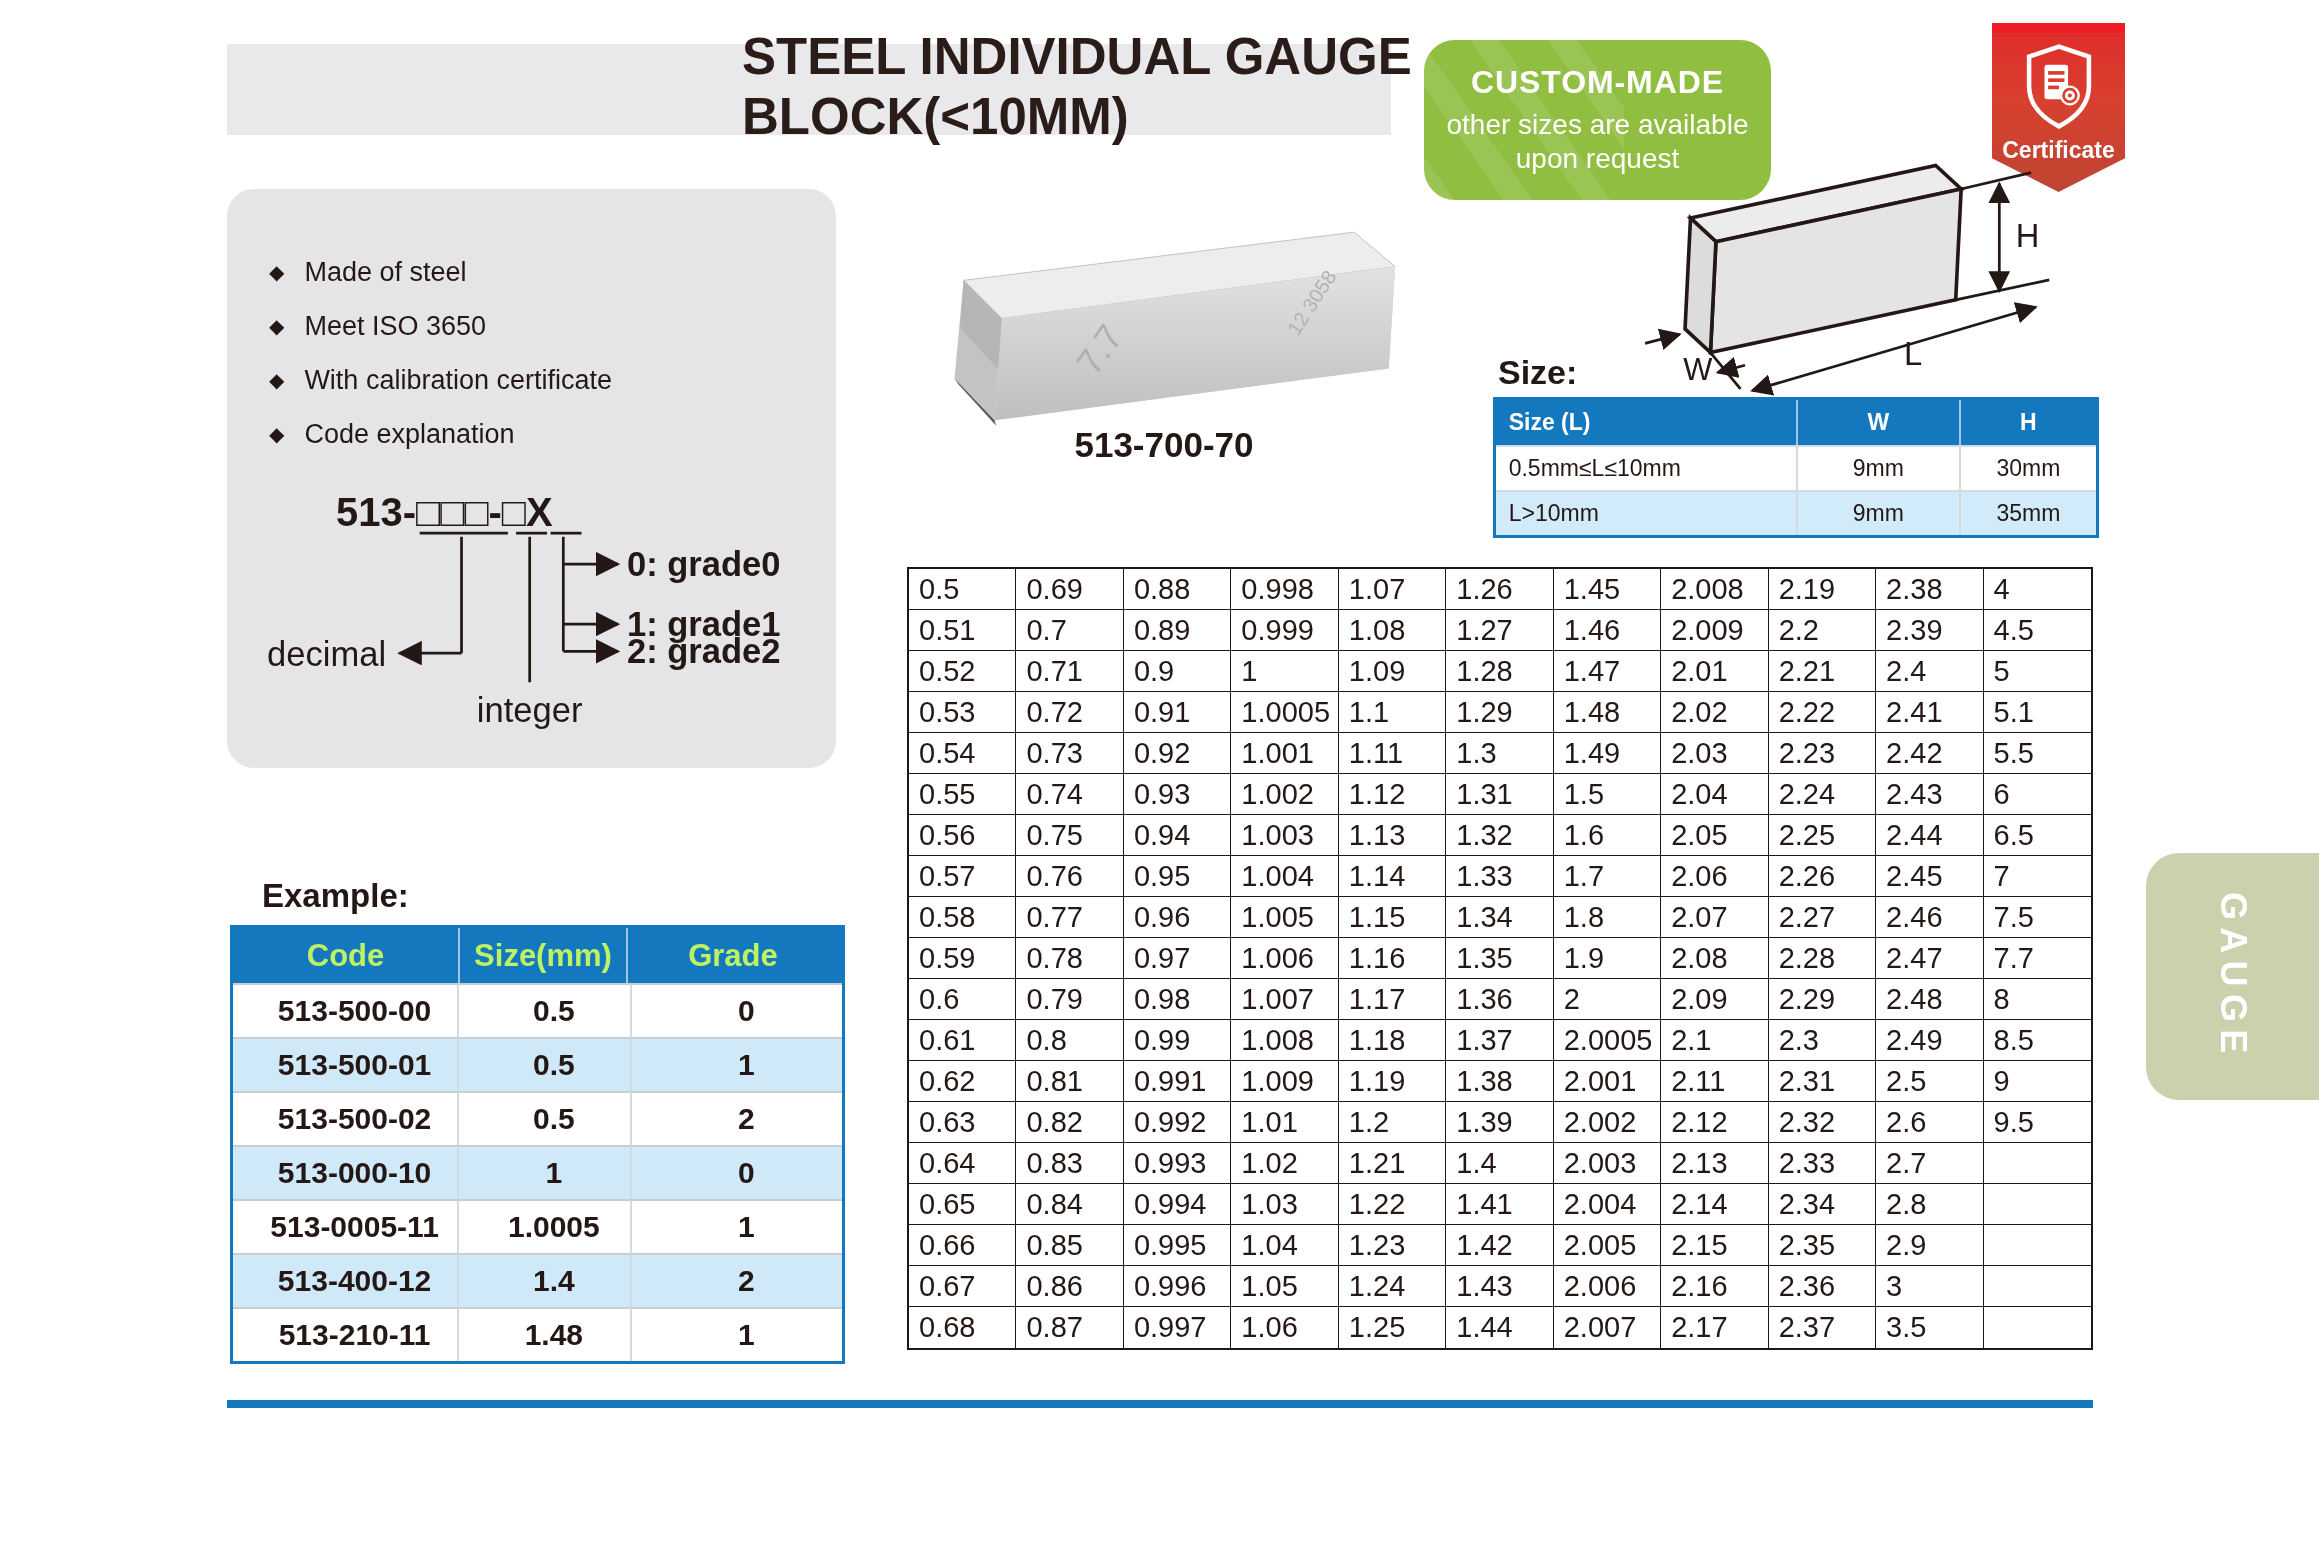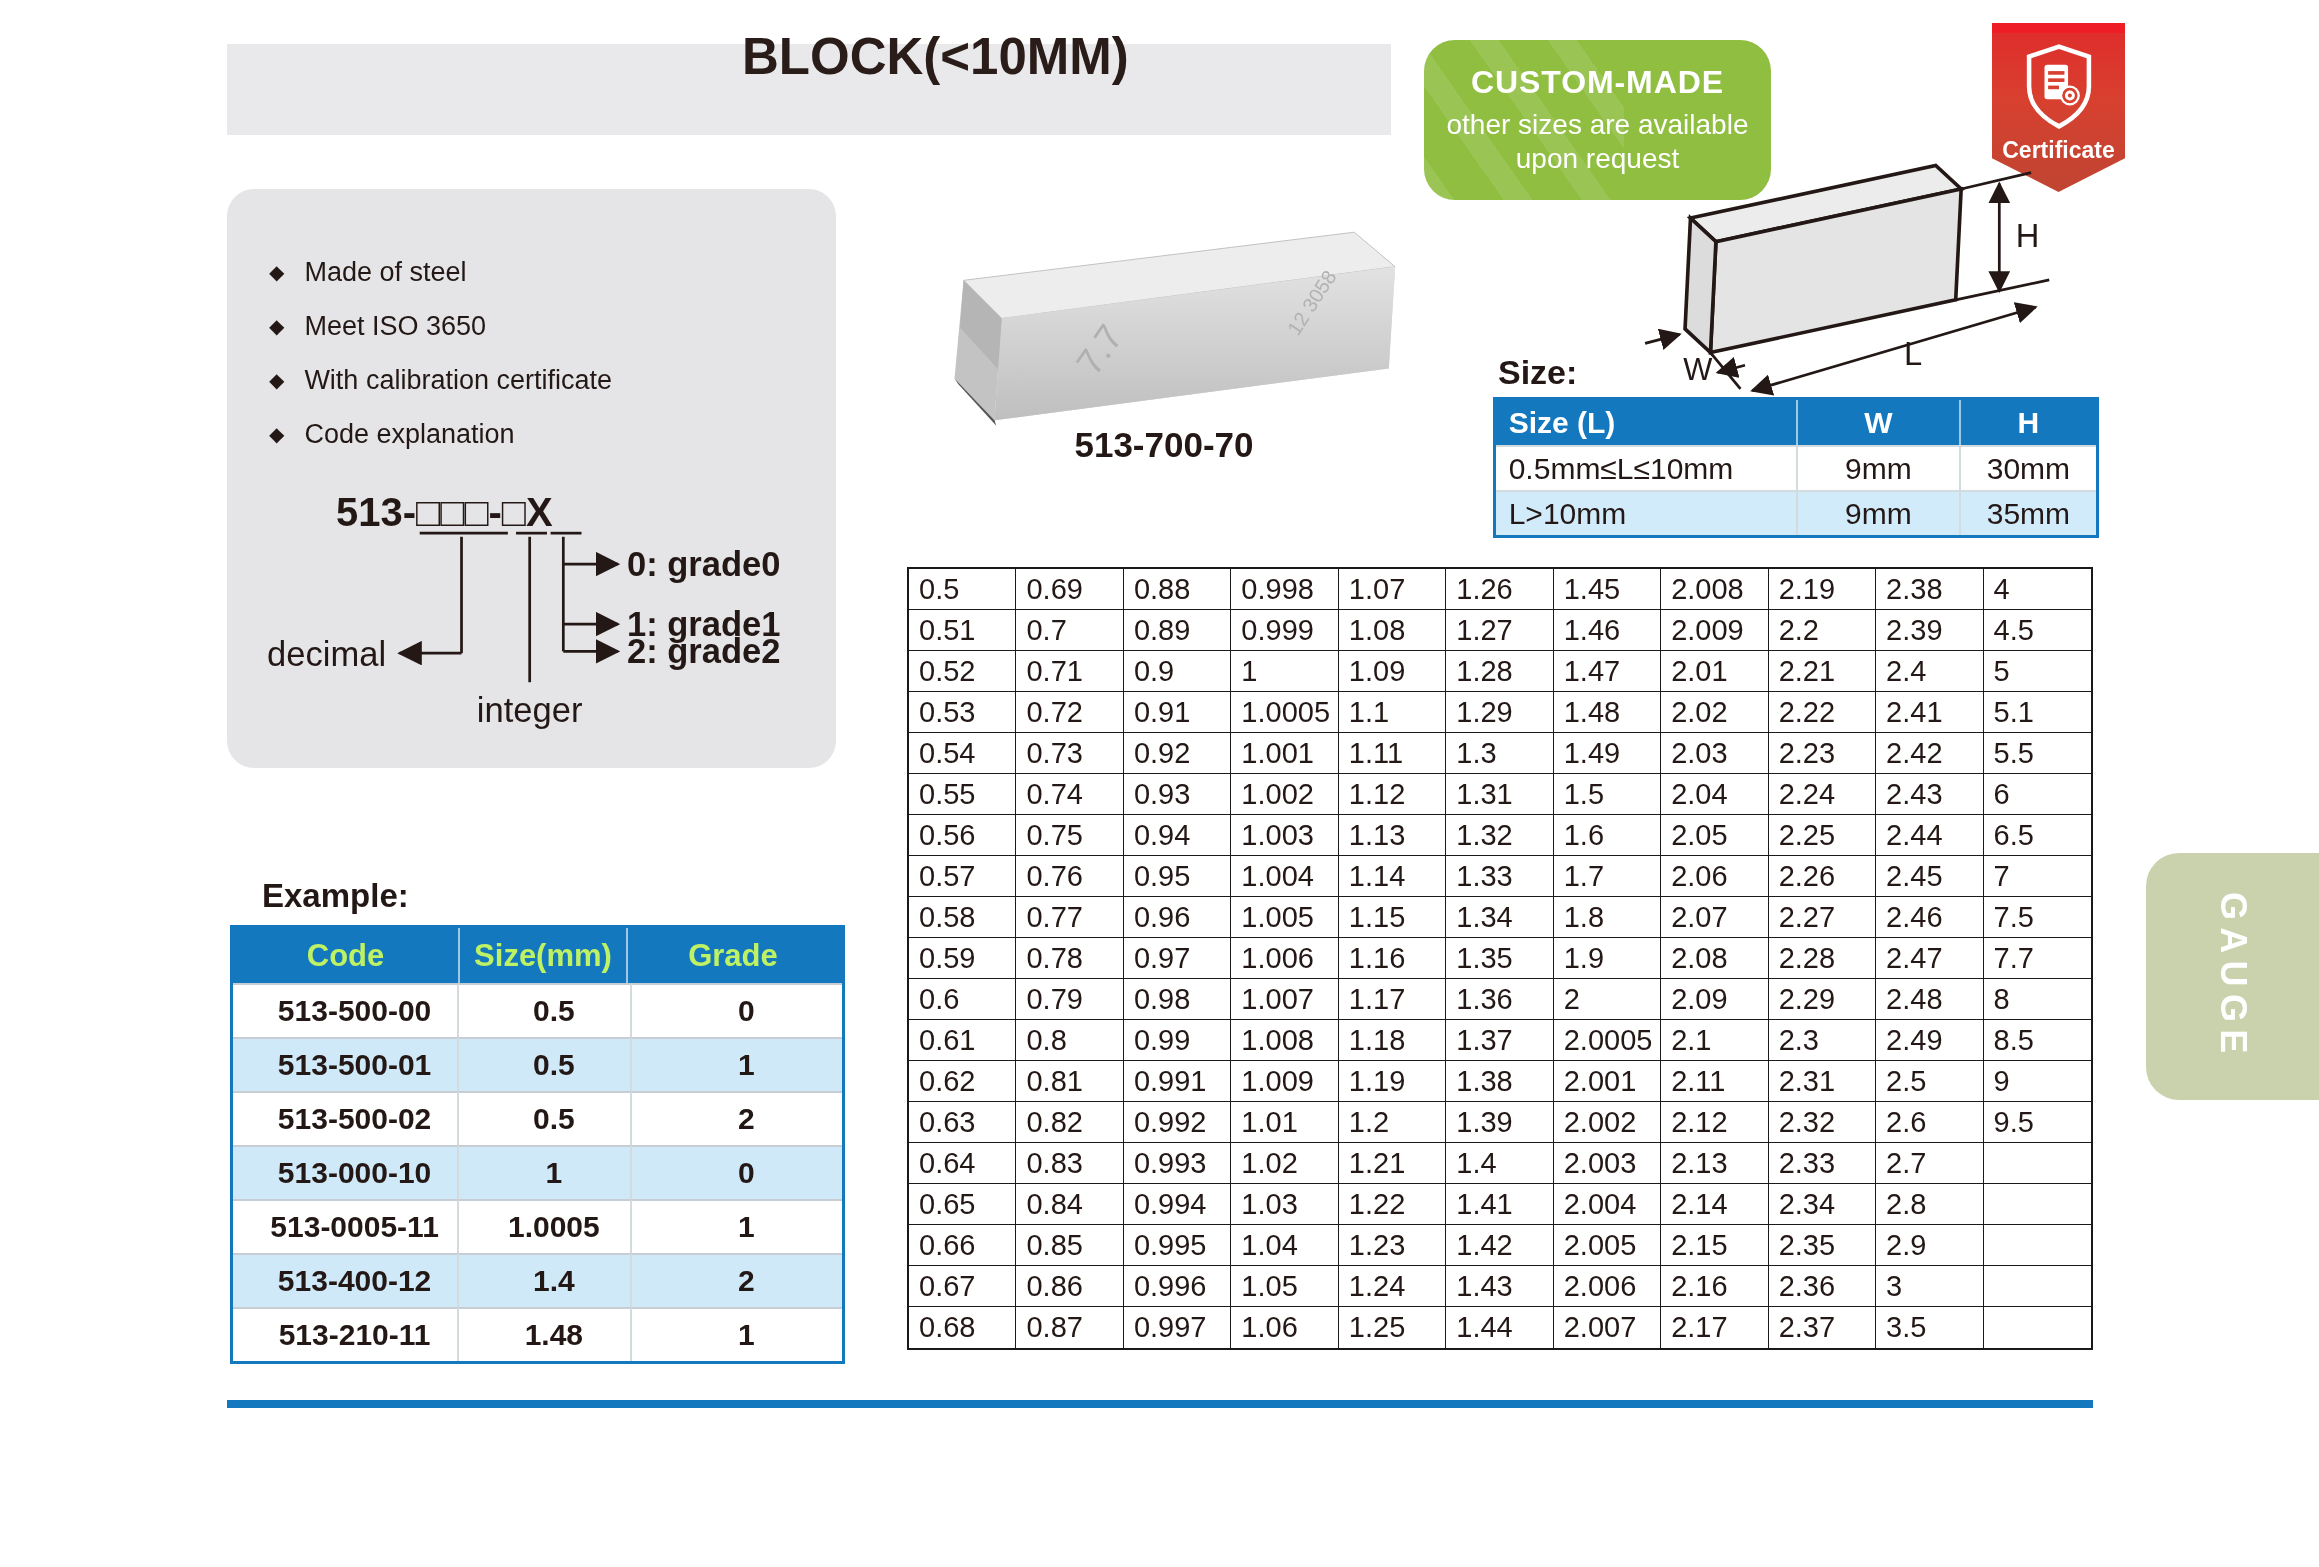--- a/index.html
+++ b/index.html
@@ -41,21 +41,21 @@
   
   .photo-svg{position:absolute;left:900px;top:182px;}
   .product-caption{position:absolute;left:982px;top:425px;width:364px;text-align:center;font-size:35px;font-weight:bold;}
 
   
   .size-diagram{position:absolute;left:1636px;top:127px;}
   .size-label{position:absolute;left:1498px;top:353px;font-size:34px;font-weight:bold;}
   .size-table{position:absolute;left:1493px;top:397px;width:600px;border:3.6px solid #1478be;background:#fff;}
   .szrow{display:flex;height:45px;}
   .szrow.szhead{background:#1478be;}
-  .szcell{display:flex;align-items:center;font-size:30px;}
+  .szcell{display:flex;align-items:center;font-size:23px;}
   .szcell.c0{width:289px;padding-left:12.7px;}
   .szcell.c1{width:162px;justify-content:center;}
   .szcell.c2{width:136px;justify-content:center;}
   .szhead .szcell{color:#fff;font-weight:bold;border-right:2.7px solid #9fc6e4;}
   .szhead .szcell:last-child{border-right:none;}
   .szbody .szcell{border-right:2.7px solid #d4dbdf;border-top:2.7px solid #d4dbdf;color:#231815;}
   .szbody .szcell:last-child{border-right:none;}
   .szrow.alt{background:#d2ebfa;}
 
   
@@ -93,20 +93,21 @@
 
   svg text{font-family:"Liberation Sans",sans-serif;}
 </style>
 </head>
 <body>
 
 <div id="page">
 
   <div class="title-band"></div>
   <div class="page-title">
+    <div>STEEL INDIVIDUAL GAUGE</div>
     <div>BLOCK(&lt;10MM)</div>
   </div>
 
   <div class="custom-badge">
     <div class="cm-head">CUSTOM-MADE</div>
     <div class="cm-line">other sizes are available</div>
     <div class="cm-line">upon request</div>
   </div>
 
   <div class="cert-badge">

